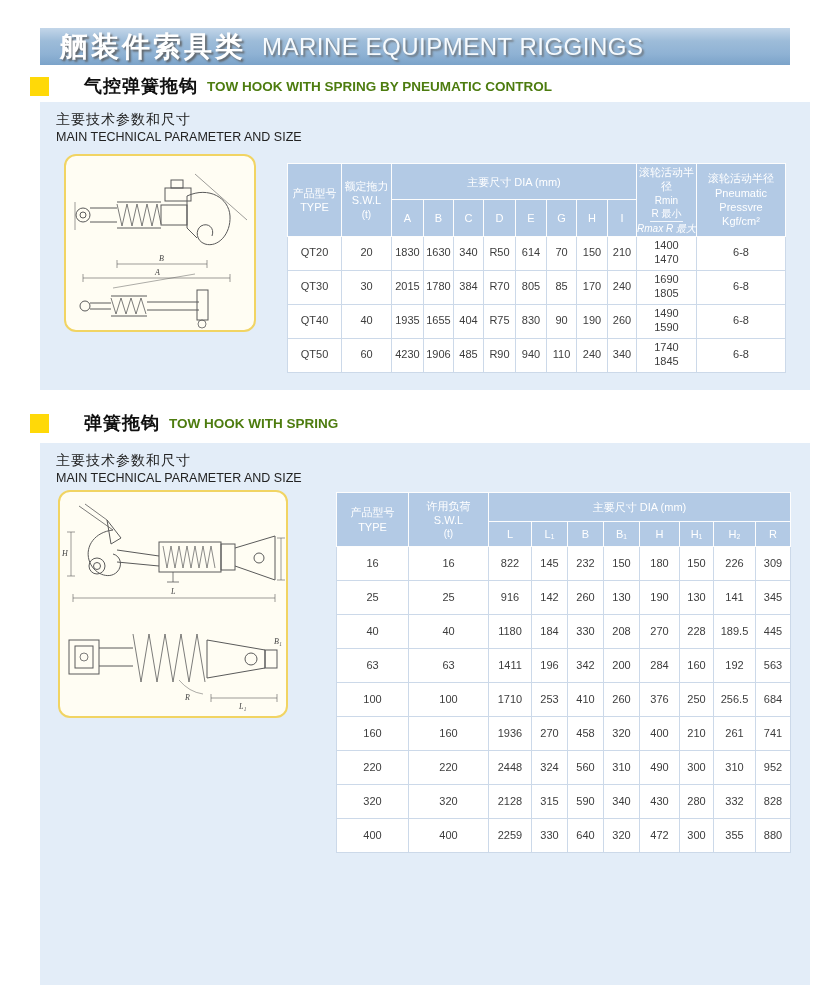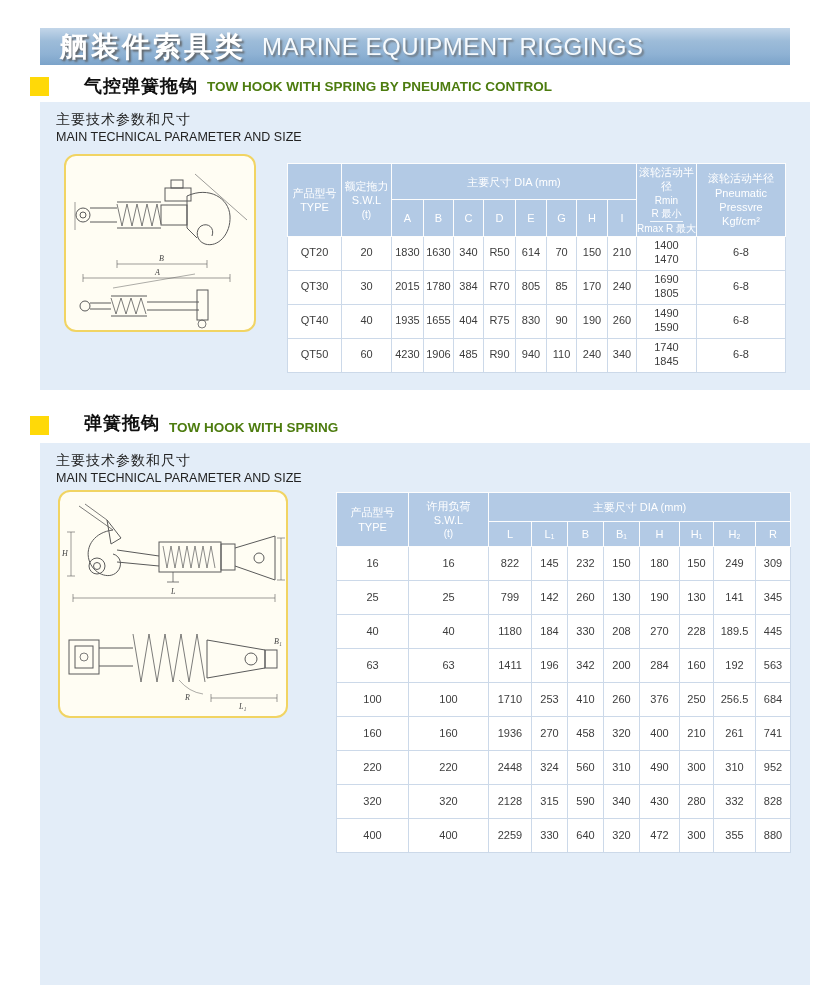--- a/index.html
+++ b/index.html
@@ -11,21 +11,21 @@
           background:linear-gradient(180deg,#c3d6e9 0%,#9dbcd9 35%,#8fb2d4 70%,#7ba3c9 100%);
           display:flex;align-items:center;gap:16px;padding-left:20px;box-sizing:border-box;}
   .banner-zh{font-size:28px;font-weight:bold;color:#ffffff;letter-spacing:3px;
              text-shadow:2px 2px 2px rgba(90,90,90,.85);}
   .banner-en{font-size:24px;font-weight:normal;color:#f6fafd;letter-spacing:.5px;
              text-shadow:2px 2px 2px rgba(100,100,100,.75);}
 
   
   .sec-head{position:absolute;left:30px;display:flex;align-items:center;gap:11px;}
   .sec1{top:74px;}
-  .sec2{top:411px;align-items:flex-end;}
+  .sec2{top:411px;}
   .bullet{width:19px;height:19px;background:#ffd908;flex:0 0 auto;}
   .sec-zh{font-size:18px;font-weight:bold;color:#101010;letter-spacing:1px;margin-left:24px;}
   .sec-en{font-size:13.5px;font-weight:bold;color:#4d7c0f;margin-left:-2px;}
 
   
   .panel{position:absolute;left:40px;width:750px;background:#e3edf8;padding-left:20px;}
   .panel1{top:102px;height:288px;}
   .panel2{top:443px;height:542px;}
   .sub-zh{position:absolute;left:16px;top:9px;font-size:14px;color:#222;letter-spacing:1px;}
   .sub-en{position:absolute;left:16px;top:28px;font-size:12.5px;color:#222;}
@@ -48,21 +48,21 @@
   table.spec td{background:#fff;color:#3d3d3d;border:1px solid #ccd9e9;text-align:center;
                 font-size:11px;padding:1px 0;line-height:1.25;vertical-align:middle;}
   .t1 tr.hr1 th{height:27px;}
   .t1 tr.hr2 th{height:27px;}
   .t1 tbody td{height:31px;}
   .t2 tr.hr1 th{height:26px;}
   .t2 tr.hr2 th{height:22px;}
   .t2 tbody td{height:31px;}
   th .small{font-size:10px;}
   .frac{border-bottom:1px solid #f2f7fc;margin:0 13px;padding-bottom:1px;font-size:10px;}
-  .frac-bottom{font-size:10px;}
+  .frac-bottom{font-size:10px;font-style:italic;}
 </style>
 </head>
 <body>
 
 <div class="page">
 
   <header class="banner">
     <span class="banner-zh">舾装件索具类</span>
     <span class="banner-en">MARINE EQUIPMENT RIGGINGS</span>
   </header>
@@ -305,27 +305,27 @@
       <tbody id="t2-body">
           <tr>
             <td>16</td>
             <td>16</td>
             <td>822</td>
             <td>145</td>
             <td>232</td>
             <td>150</td>
             <td>180</td>
             <td>150</td>
-            <td>249</td>
+            <td>226</td>
             <td>309</td>
           </tr>
           <tr>
             <td>25</td>
             <td>25</td>
-            <td>799</td>
+            <td>916</td>
             <td>142</td>
             <td>260</td>
             <td>130</td>
             <td>190</td>
             <td>130</td>
             <td>141</td>
             <td>345</td>
           </tr>
           <tr>
             <td>40</td>

